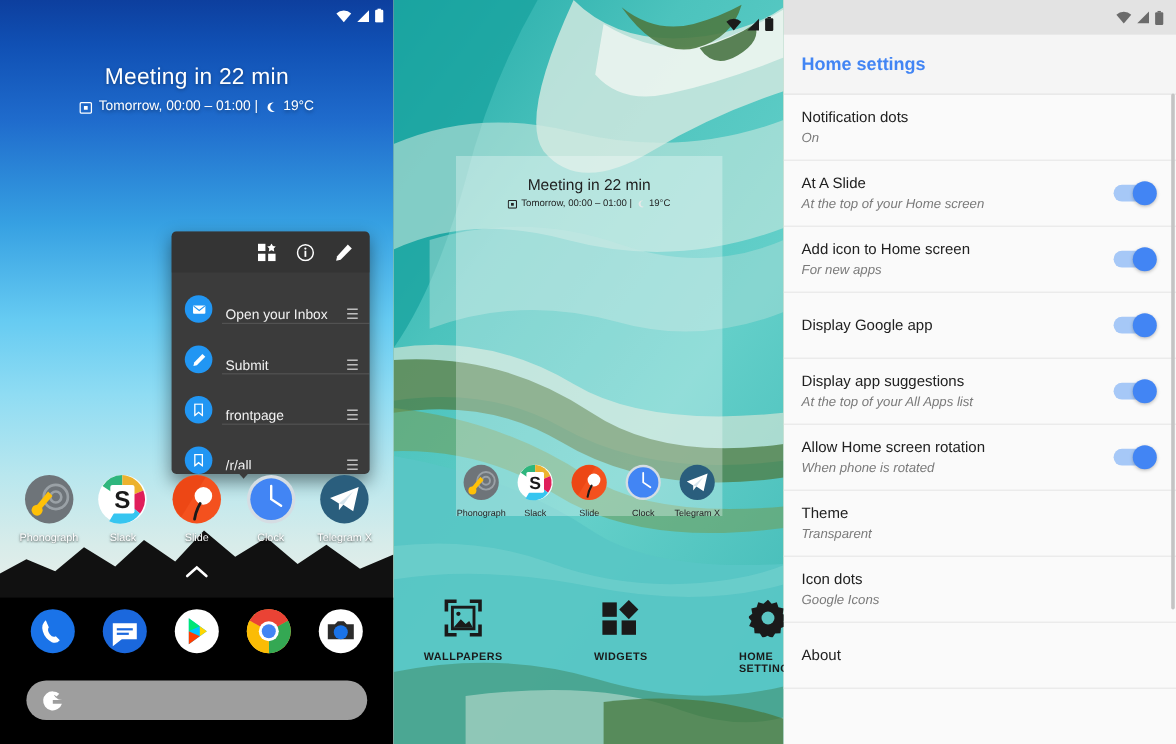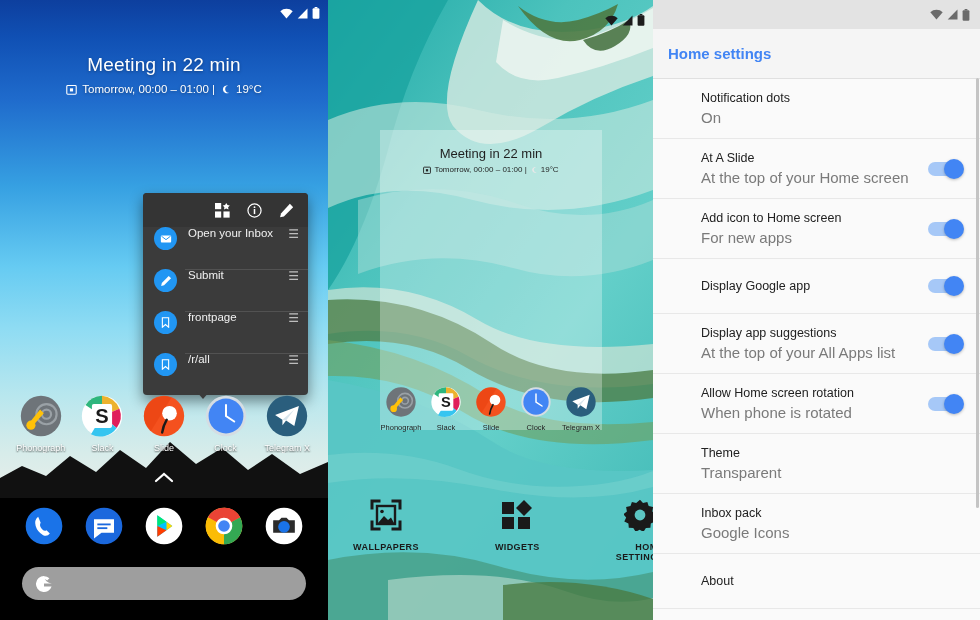--- a/index.html
+++ b/index.html
@@ -51,21 +51,21 @@
     box-shadow: 0 6px 14px rgba(0,0,0,.45);
     overflow: hidden;
   }
   .popup-head {
     height: 34px; background: #343434;
     display: flex; align-items: center; justify-content: flex-end;
     gap: 17px; padding-right: 14px;
   }
   .popup-head svg { display: block; }
   .shortcut-row {
-    display: flex; align-items: flex-start; height: 42px;
+    display: flex; align-items: flex-end; height: 42px;
     padding: 0 10px 0 11px; position: relative;
   }
   .shortcut-row + .shortcut-row::before {
     content: ""; position: absolute; left: 42px; right: 0; top: 0;
     height: 1px; background: rgba(255,255,255,.12);
   }
   .sc-icon {
     width: 23px; height: 23px; border-radius: 50%;
     background: #2196f3; flex: 0 0 auto;
     display: flex; align-items: center; justify-content: center;
@@ -134,21 +134,21 @@
     position: absolute; top: 386px; left: 52px; width: 222px;
     display: flex; justify-content: space-between; z-index: 5;
   }
   .p2-apps .app { width: 42px; }
   .p2-apps .app .ico { width: 32px; height: 32px; }
   .p2-apps .app .nm { font-size: 7.5px; color: #222; text-shadow: none; }
   .p2-actions {
     position: absolute; bottom: 58px; left: 0; right: 0;
     display: flex; justify-content: center; gap: 40px; z-index: 5;
   }
-  .act { text-align: right; width: 84px; color: #1a1a1a; margin-left: 36px; }
+  .act { text-align: left; width: 84px; color: #1a1a1a; margin-left: 36px; }
   .act .glyph { height: 40px; display:flex; align-items:center; justify-content:center; }
   .act .lbl { margin-top: 7px; font-size: 9px; font-weight: 700; letter-spacing: .4px; }
 
   
   .panel3 {
     position: absolute; left: 653px; top: 0; width: 327px; height: 620px;
     background: #fafafa; overflow: hidden;
   }
   .p3-status {
     height: 29px; background: #e3e3e3;
@@ -160,23 +160,23 @@
     display: flex; align-items: center; padding-left: 15px;
     border-bottom: 1px solid #e0e0e0;
   }
   .p3-title { color: #4285f4; font-size: 15px; font-weight: 700; }
   .p3-list { background: #fafafa; }
   .setting {
     position: relative; display: flex; align-items: center;
     padding: 12px 14px 12px 15px; min-height: 55px;
     border-bottom: 1px solid #e8e8e8;
   }
-  .setting .txt { flex: 1; margin-left: 33px; }
+  .setting .txt { flex: 1; }
   .setting .t1 { font-size: 12.5px; color: #212121; font-weight: 400; }
-  .setting .t2 { font-size: 15px; color: #7a7a7a; margin-top: 4px; }
+  .setting .t2 { font-size: 11px; color: #7a7a7a; margin-top: 4px; font-style: italic; }
   .toggle { width: 34px; height: 14px; position: relative; flex: 0 0 auto; margin-right: 4px; }
   .toggle .track {
     position: absolute; left: 0; top: 0; width: 32px; height: 14px;
     border-radius: 7px; background: #a6c8f7;
   }
   .toggle .knob {
     position: absolute; right: -2px; top: -3px; width: 20px; height: 20px;
     border-radius: 50%; background: #4285f4;
     box-shadow: 0 1px 3px rgba(0,0,0,.25);
   }
@@ -639,21 +639,21 @@
       <div class="setting">
         <div class="txt">
           <div class="t1">Theme</div>
           <div class="t2">Transparent</div>
         </div>
       </div>
 
 
       <div class="setting">
         <div class="txt">
-          <div class="t1">Inbox pack</div>
+          <div class="t1">Icon dots</div>
           <div class="t2">Google Icons</div>
         </div>
       </div>
 
       <div class="setting">
         <div class="txt">
           <div class="t1">About</div>
         </div>
       </div>
 

